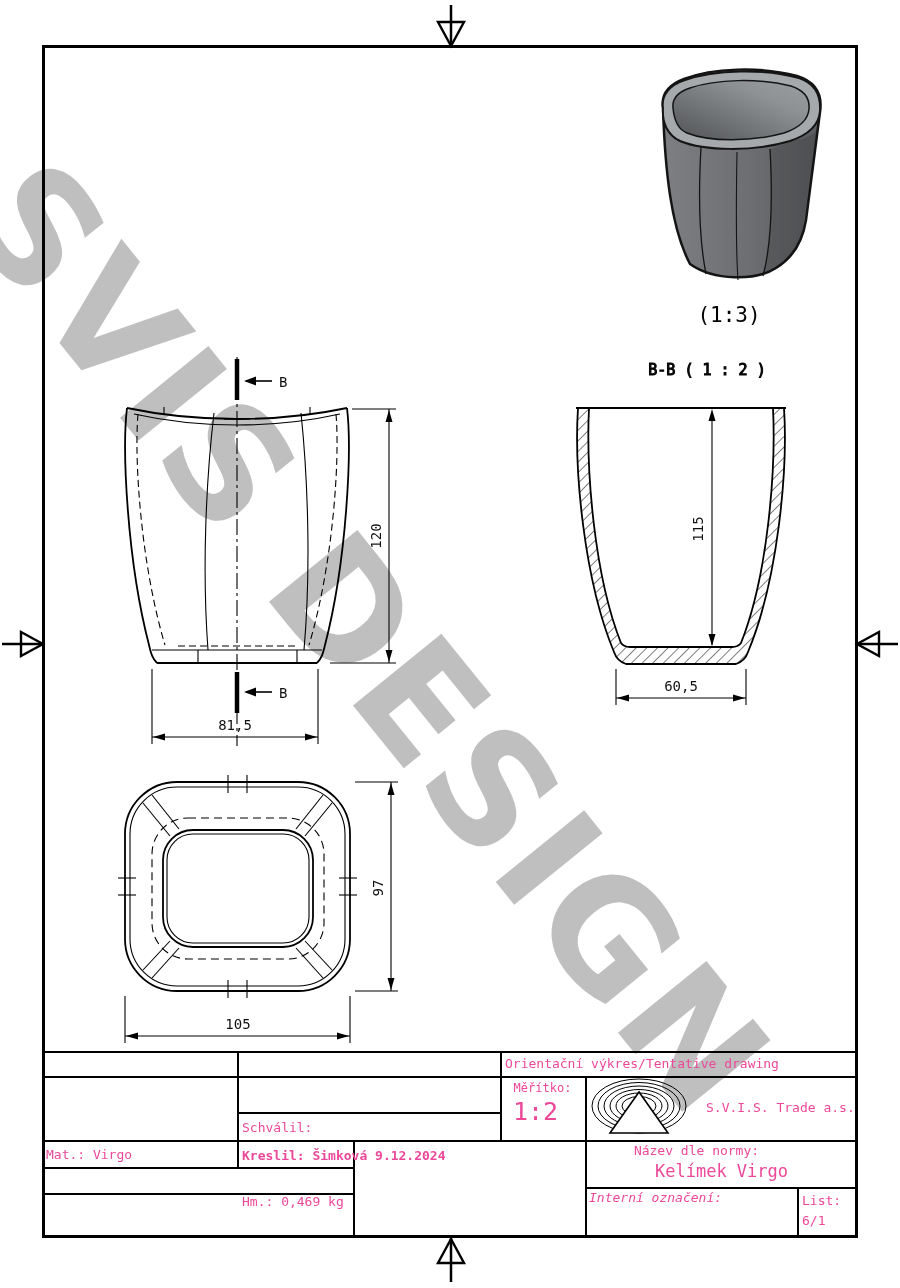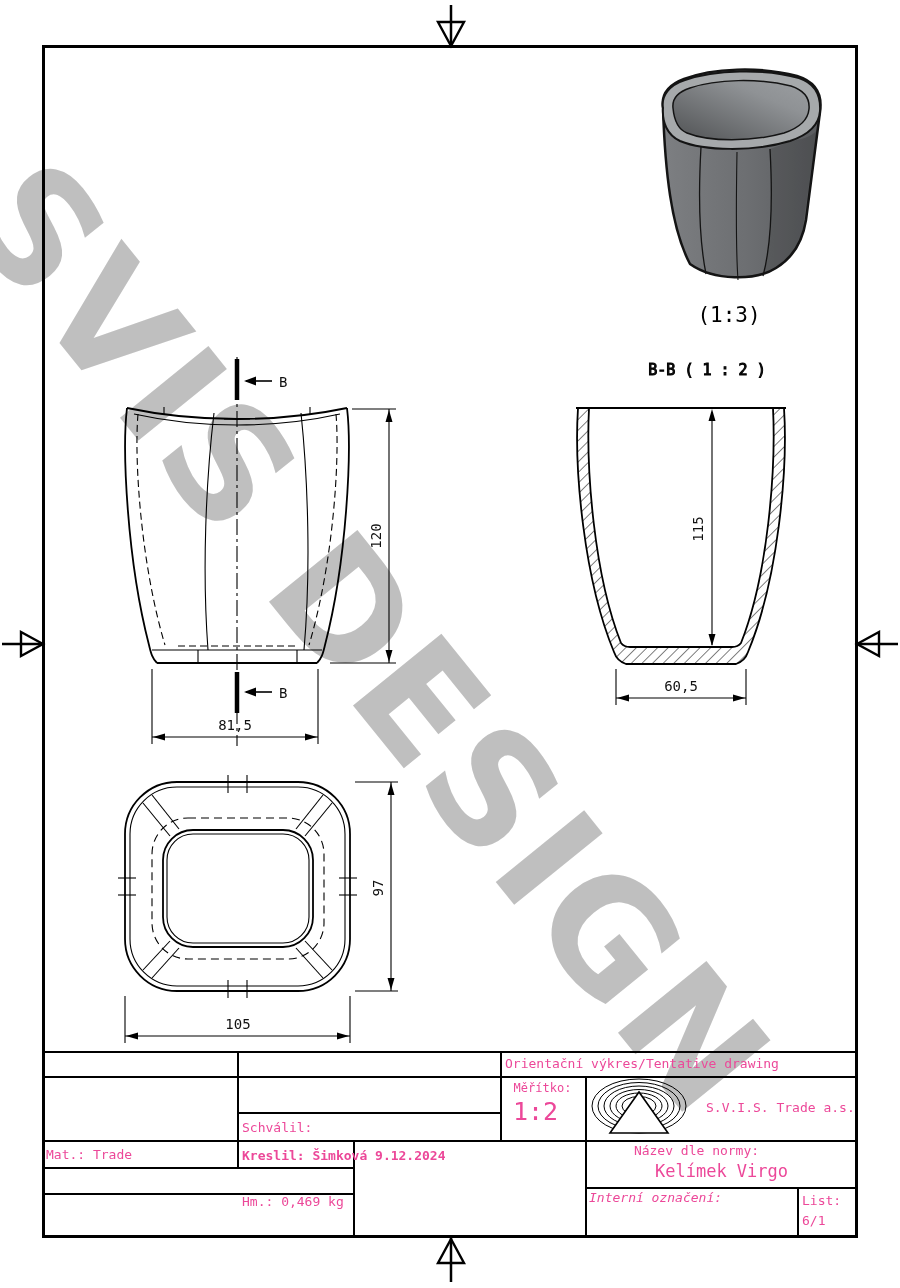--- a/index.html
+++ b/index.html
@@ -221,20 +221,20 @@
   <div class="vline" style="left:500px;top:1051px;height:89px;"></div>
   <div class="vline" style="left:585px;top:1076px;height:161px;"></div>
   <div class="vline" style="left:797px;top:1187px;height:50px;"></div>
 
   <div class="tbt" style="left:505px;top:1056px;">Orientační výkres/Tentative drawing</div>
   <div class="tbt" style="left:242px;top:1148px;font-weight:bold;">Kreslil: Šimková 9.12.2024</div>
   <div class="tbt" style="left:242px;top:1120px;">Schválil:</div>
   <div class="tbt ctr" style="left:500px;top:1081px;width:85px;font-size:12px;">Měřítko:</div>
   <div class="tbt ctr" style="left:500px;top:1097px;width:71px;font-size:25px;">1:2</div>
   <div class="tbt" style="left:706px;top:1100px;">S.V.I.S. Trade a.s.</div>
-  <div class="tbt" style="left:46px;top:1147px;">Mat.: Trade</div>
+  <div class="tbt" style="left:46px;top:1147px;">Mat.: Virgo</div>
   <div class="tbt" style="left:242px;top:1147px;margin-top:47px;">Hm.: 0,469 kg</div>
   <div class="tbt ctr" style="left:560px;top:1143px;width:273px;">Název dle normy:</div>
   <div class="tbt ctr" style="left:585px;top:1161px;width:273px;font-size:17px;">Kelímek Virgo</div>
   <div class="tbt" style="left:589px;top:1190px;font-style:italic;">Interní označení:</div>
   <div class="tbt" style="left:802px;top:1193px;">List:</div>
   <div class="tbt" style="left:802px;top:1213px;">6/1</div>
 </div>
 
 </body></html>

